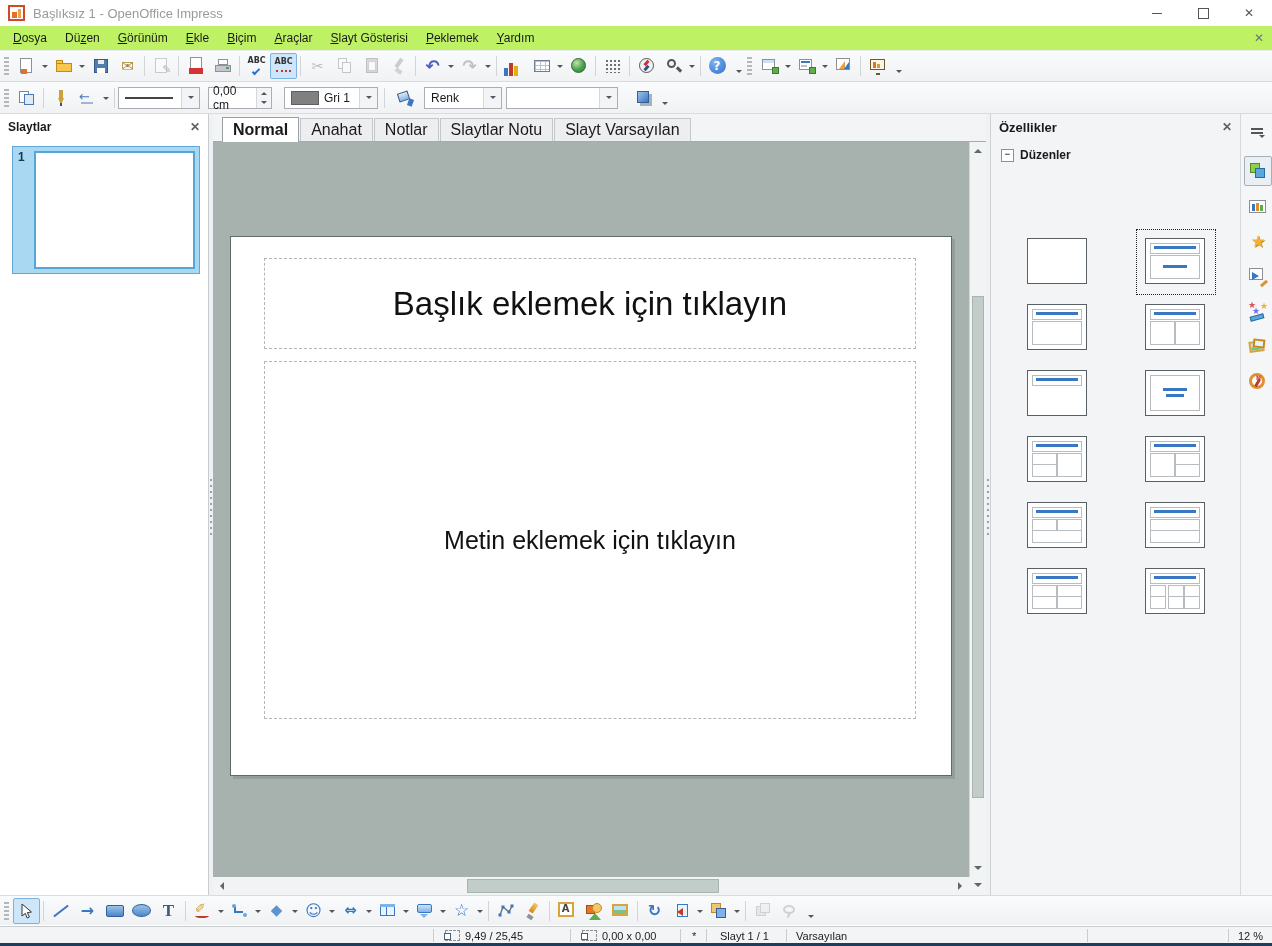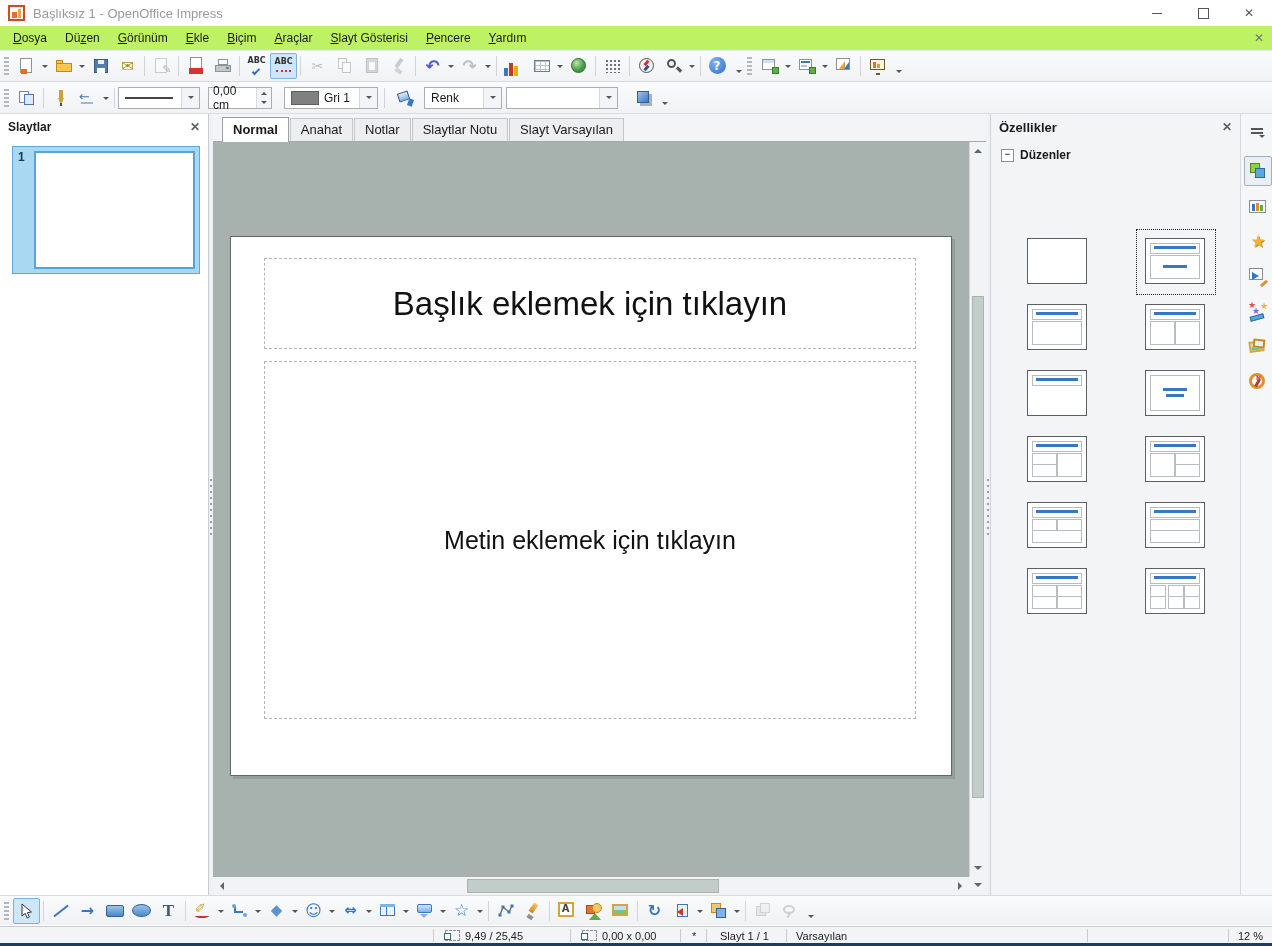--- a/index.html
+++ b/index.html
@@ -49,21 +49,21 @@
   
   .lpanel{position:absolute;left:0;top:114px;width:209px;height:781px;background:#fff;border-right:1px solid #c9cccf;box-sizing:border-box;}
   .phead{height:26px;display:flex;align-items:center;padding:0 8px;font-weight:bold;font-size:12px;}
   .pclose{margin-left:auto;color:#5a6266;font-size:12px;}
   .split{position:absolute;top:114px;width:4px;height:781px;background:#f0f1f2;}
   .split::after{content:"";position:absolute;left:1px;top:365px;width:2px;height:58px;background:repeating-linear-gradient(to bottom,#9aa2a6 0 2px,transparent 2px 6px);}
   .sl1{left:209px;}.sl2{left:986px;}
   .center{position:absolute;left:213px;top:114px;width:773px;height:781px;}
   
   .tabs{height:28px;display:flex;align-items:flex-end;background:#f2f4f5;border-bottom:1px solid #a6aaad;padding-left:9px;box-sizing:border-box;}
-  .tab{height:22px;line-height:22px;padding:0 10px;border:1px solid #c3c7ca;border-bottom:none;background:#eceef0;margin-right:1px;font-size:13px;}
+  .tab{height:22px;line-height:22px;padding:0 10px;border:1px solid #c3c7ca;border-bottom:none;background:#eceef0;margin-right:1px;font-size:16px;}
   .tab.on{background:#fff;border-color:#9aa0a5;font-weight:bold;height:24px;line-height:24px;margin-bottom:-1px;}
   
   .view{position:relative;height:735px;background:#a7b2ae;}
   .canvas{position:absolute;left:0;top:0;right:17px;bottom:0;background:#a7b2ae;overflow:hidden;}
   .slide{position:absolute;left:17px;top:94px;width:720px;height:538px;background:#fff;border:1px solid #60696b;box-shadow:3px 3px 0 #939f9b;}
   .ph{position:absolute;border:1px dashed #b2b6b8;display:flex;align-items:center;justify-content:center;text-align:center;}
   .ph-title{left:33px;top:21px;width:650px;height:89px;font-size:33px;color:#111;}
   .ph-body{left:33px;top:124px;width:650px;height:356px;font-size:25px;color:#111;}
   
   .vscroll{position:absolute;right:0;top:0;bottom:0;width:17px;background:#f1f3f4;border-left:1px solid #d4d7d9;box-sizing:border-box;}
@@ -132,21 +132,21 @@
   </div>
 
   <div class="menu">
     <span class="mi"><span></span><u>D</u><span>osya</span></span>
     <span class="mi"><span>Dü</span><u>z</u><span>en</span></span>
     <span class="mi"><span></span><u>G</u><span>örünüm</span></span>
     <span class="mi"><span></span><u>E</u><span>kle</span></span>
     <span class="mi"><span></span><u>B</u><span>içim</span></span>
     <span class="mi"><span></span><u>A</u><span>raçlar</span></span>
     <span class="mi"><span></span><u>S</u><span>layt Gösterisi</span></span>
-    <span class="mi"><span></span><u>P</u><span>encere</span></span>
+    <span class="mi"><span></span><u>P</u><span>eklemek</span></span>
     <span class="mi"><span></span><u>Y</u><span>ardım</span></span>
     <span class="menuclose">✕</span>
   </div>
 
   <div class="tb tb1">
     <div class="grip"></div>
     <div class="btn">
         <div class="ig">
           <div class="px page" style="left:3px;top:2px;"></div>
           <div class="px" style="left:4px;bottom:2px;width:6px;height:5px;background:#e2702a;"></div>

